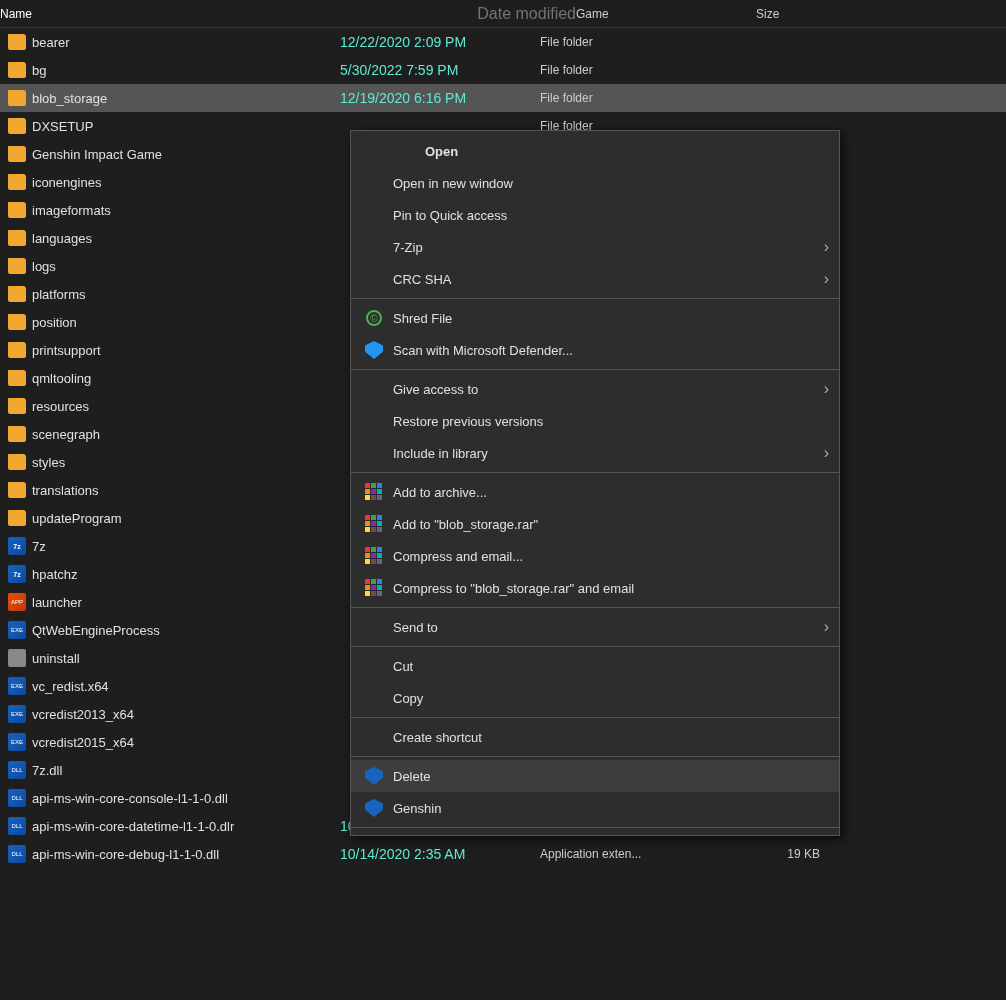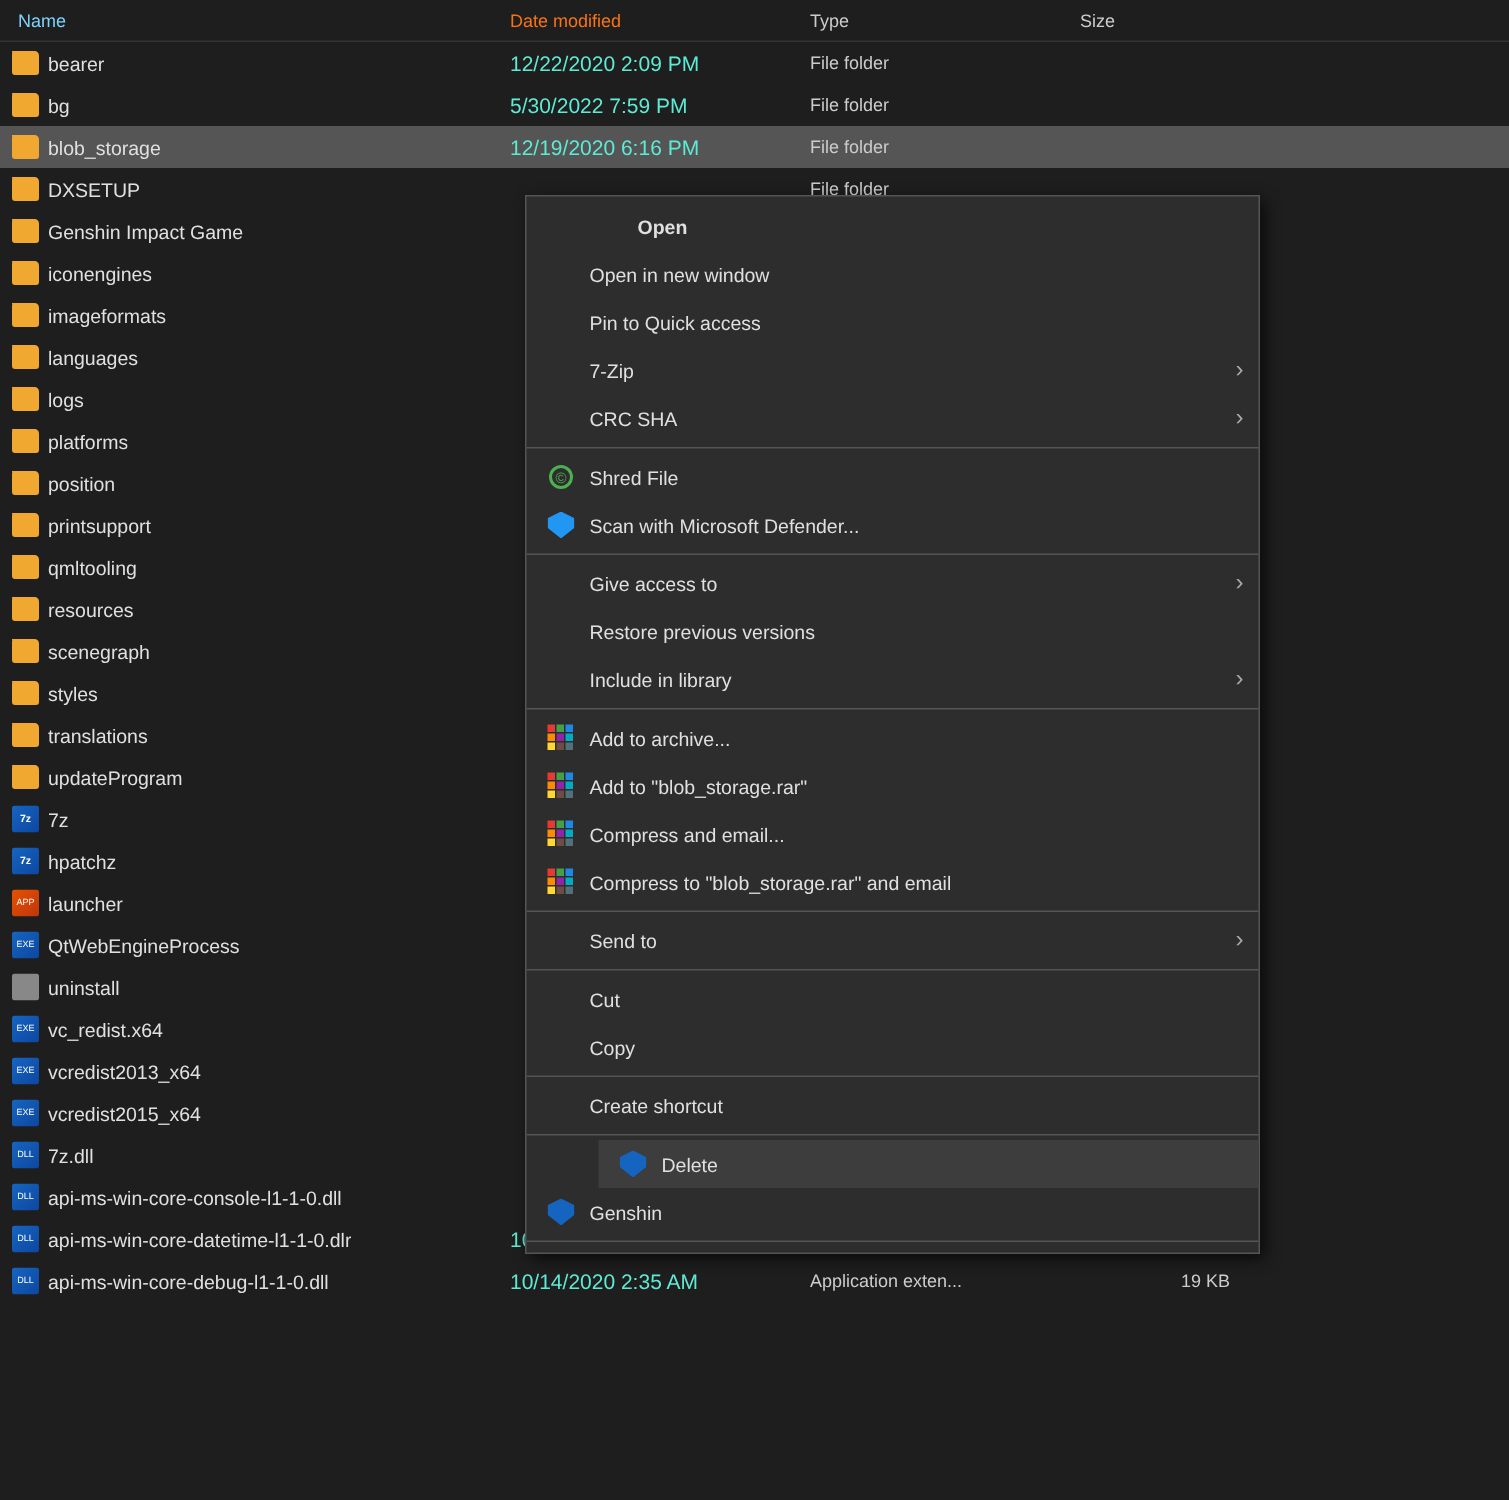--- a/index.html
+++ b/index.html
@@ -24,22 +24,22 @@
 
     
     .col-headers {
       display: flex;
       background: #1e1e1e;
       border-bottom: 1px solid #333;
       padding: 4px 0;
       height: 28px;
       align-items: center;
     }
-    .col-name { width: 340px; padding-left: 12px; color: #7dd3fc; font-size: 12px; }
-    .col-date { width: 200px; color: #f97316; font-size: 12px; }
+    .col-name { width: 376px; color: #ffffff; font-size: 12px; }
+    .col-date { width: 200px; color: #737373; font-size: 16px; text-align: right; }
     .col-type { width: 180px; color: #ccc; font-size: 12px; }
     .col-size { width: 100px; color: #ccc; font-size: 12px; }
 
     .file-row {
       display: flex;
       align-items: center;
       height: 28px;
       padding: 0;
       cursor: default;
     }
@@ -130,21 +130,21 @@
       display: flex;
       align-items: center;
       padding: 5px 16px 5px 12px;
       cursor: default;
       min-height: 28px;
       position: relative;
       color: #e0e0e0;
       font-size: 13px;
     }
     .ctx-item.bold { font-weight: bold; margin-left: 32px; }
-    .ctx-item.highlighted { background: #3d3d3d; margin-left: 48px; }
+    .ctx-item.highlighted { background: #3d3d3d; }
 
     .ctx-separator {
       height: 1px;
       background: #555;
       margin: 3px 0;
     }
 
     .ctx-icon {
       width: 22px;
       height: 22px;
@@ -163,21 +163,21 @@
     }
   </style>
 </head>
 <body>
 
 <div class="file-list">
 
   <div class="col-headers">
     <div class="col-name">Name</div>
     <div class="col-date">Date modified</div>
-    <div class="col-type">Type</div>
+    <div class="col-type">Game</div>
     <div class="col-size">Size</div>
   </div>
 
   <div id="file-rows">
       <div class="file-row">
         <div class="file-cell-name">
           <div class="folder-icon"></div>
           <span style="overflow: hidden; white-space: nowrap; text-overflow: ellipsis;">bearer</span>
         </div>
         <div class="file-cell-date">12/22/2020 2:09 PM</div>

